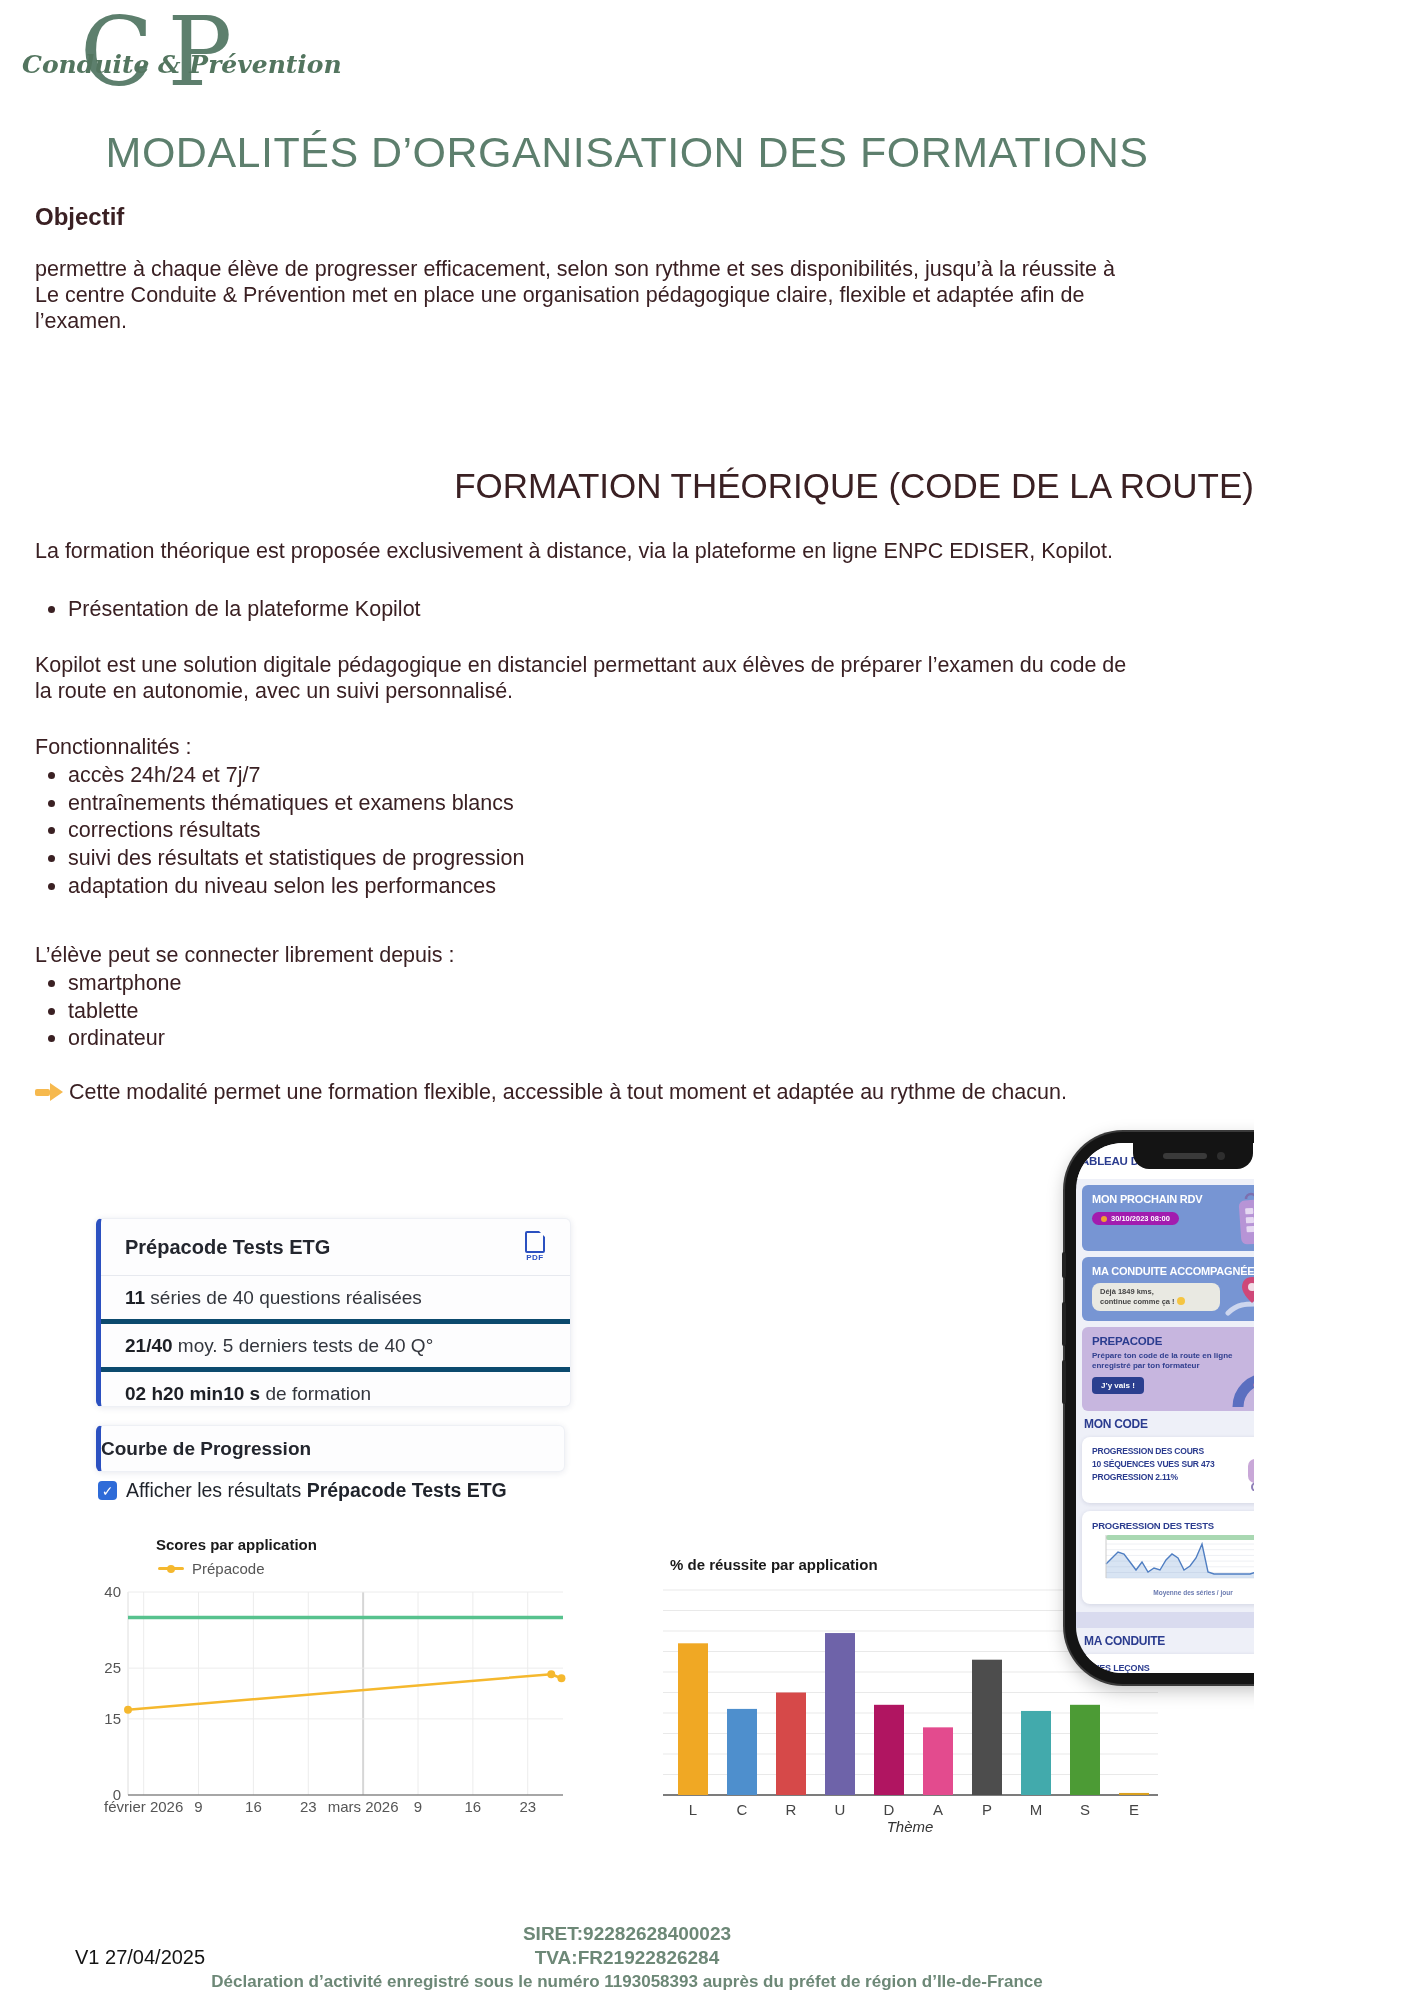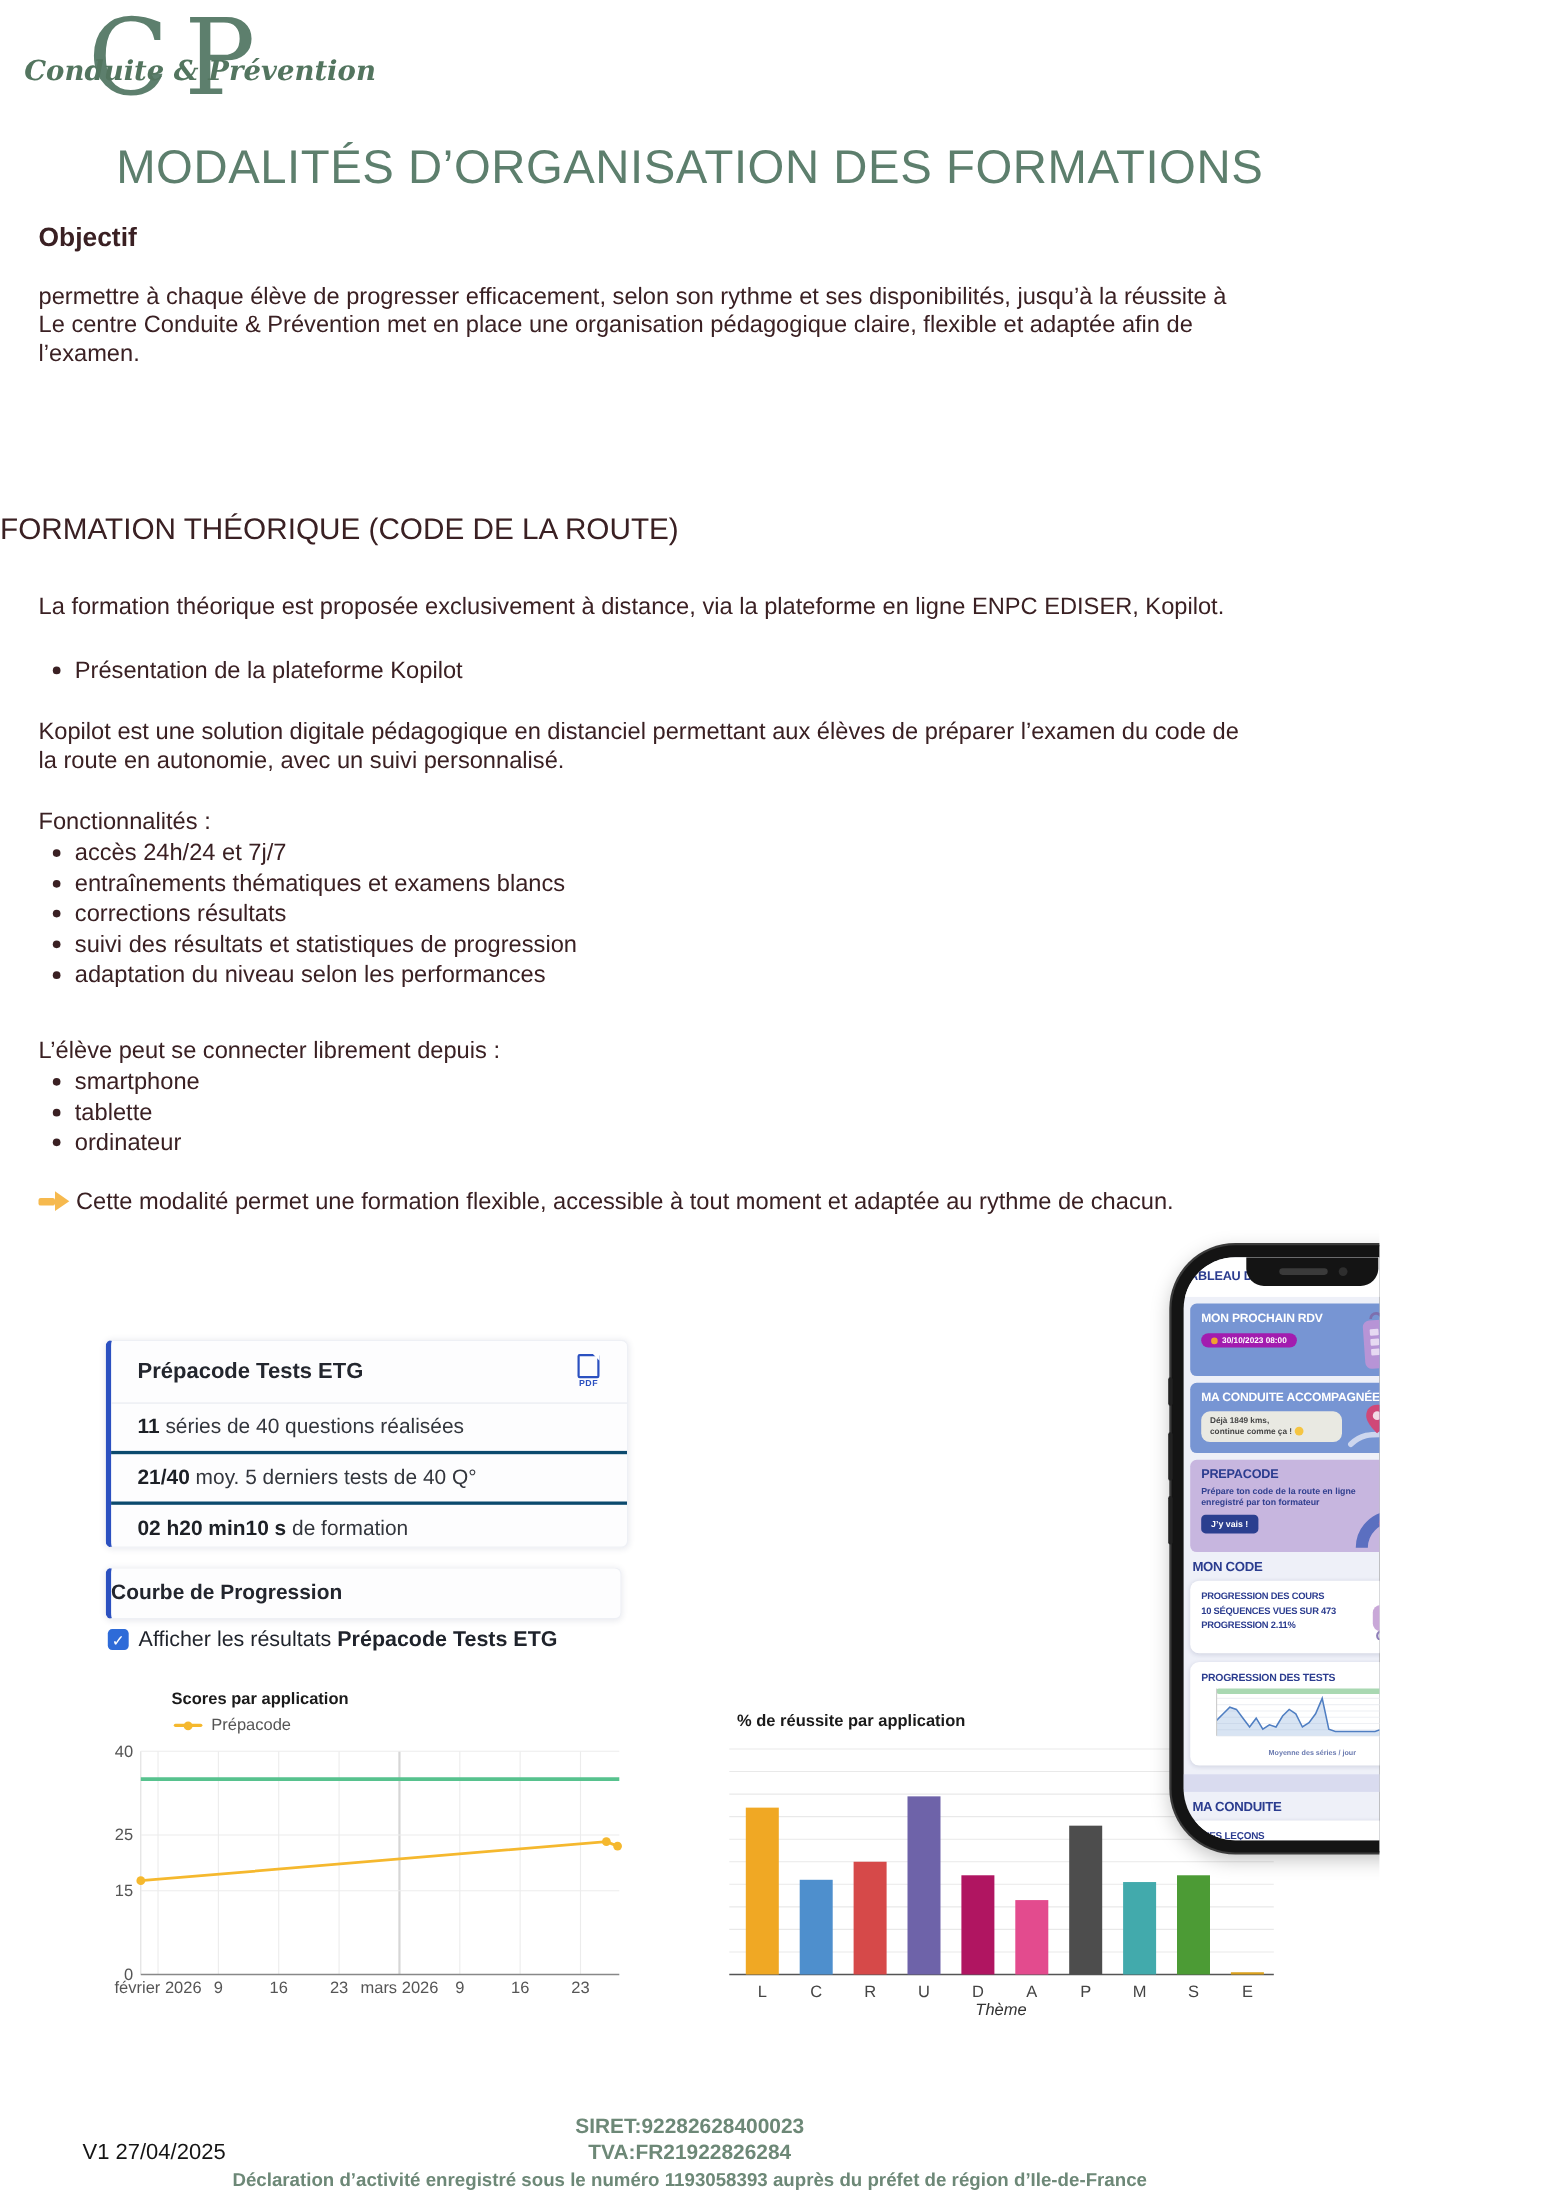--- a/index.html
+++ b/index.html
@@ -12,21 +12,21 @@
   .logo-mono{position:absolute;left:58px;top:-14px;font-family:"DejaVu Serif",serif;
              font-size:96px;font-weight:400;color:#5d7f6d;letter-spacing:14px;}
   .logo-script{position:absolute;left:0px;top:40px;font-family:"DejaVu Serif",serif;
                font-style:italic;font-weight:bold;font-size:25px;color:#53755f;white-space:nowrap;}
 
   .doc-title{left:0;right:0;top:128px;text-align:center;font-size:43px;color:#5d7f6d;letter-spacing:.5px;}
 
   .h-objectif{left:35px;top:203px;font-size:24px;font-weight:bold;}
   .bodyline{font-size:21.5px;line-height:26px;white-space:nowrap;}
   .para{left:35px;top:256px;}
-  .h-formation{left:0;right:0;top:466px;text-align:left;font-size:27px;}
+  .h-formation{left:0;right:0;top:466px;text-align:right;font-size:35px;}
   .p-intro{left:35px;top:538px;}
   .li-single{left:35px;top:596px;}
   .p-kopilot{left:35px;top:652px;}
   .h-fonct{left:35px;top:735px;font-size:21.5px;}
   .ul{left:35px;margin:0;padding:0;list-style:none;}
   .ul-fonct{top:762px;}
   .h-conn{left:35px;top:943px;font-size:21.5px;}
   .ul-conn{top:970px;}
   .ul li,.li-single{position:relative;padding-left:33px;font-size:21.5px;line-height:27.7px;list-style:none;}
   .ul li::before,.li-single::before{content:"";position:absolute;left:13px;top:10px;width:7px;height:7px;
@@ -41,21 +41,21 @@
   .card{background:#fdfdfe;border:1px solid #eef0f5;border-left:5px solid #2b50c0;border-radius:6px;
         box-shadow:0 1px 6px rgba(30,40,90,.10);}
   .stats-card{left:96px;top:1218px;width:469px;height:187px;}
   .stats-head{height:56px;border-bottom:1px solid #e7e9ef;display:flex;align-items:center;
               padding-left:24px;font-size:20px;font-weight:bold;color:#23262e;position:relative;}
   .pdf-icon{position:absolute;right:20px;top:12px;width:30px;height:32px;text-align:center;color:#2b50c0;cursor:pointer;}
   .pdf-page{width:16px;height:18px;margin:0 auto;border:2px solid #2b50c0;border-radius:2px;position:relative;}
   .pdf-page::after{content:"";position:absolute;right:-2px;top:-2px;border-left:6px solid transparent;border-top:6px solid #fff;}
   .pdf-label{font-size:8px;font-weight:bold;letter-spacing:.5px;}
   .stat-row{height:43px;display:flex;align-items:center;padding-left:24px;font-size:19px;color:#33363d;}
-  .stat-row + .stat-row{border-top:3px solid #0c4a6e;padding-left:24px;}
+  .stat-row + .stat-row{border-top:5px solid #0c4a6e;padding-left:24px;}
   .stat-row .b{font-weight:bold;color:#1d2026;white-space:pre;}
   .stat-row span{white-space:pre;}
 
   .courbe-card{left:96px;top:1425px;width:469px;height:47px;display:flex;align-items:center;
                font-size:19px;font-weight:bold;color:#23262e;box-sizing:border-box;}
 
   .checkbox-row{left:98px;top:1479px;display:flex;align-items:center;gap:9px;font-size:19.5px;color:#1f232b;}
   .checkbox{width:19px;height:19px;background:#2e6bd8;border-radius:4px;color:#fff;font-size:14px;
             display:flex;align-items:center;justify-content:center;cursor:pointer;}
   .checkbox-row .b{font-weight:bold;}

